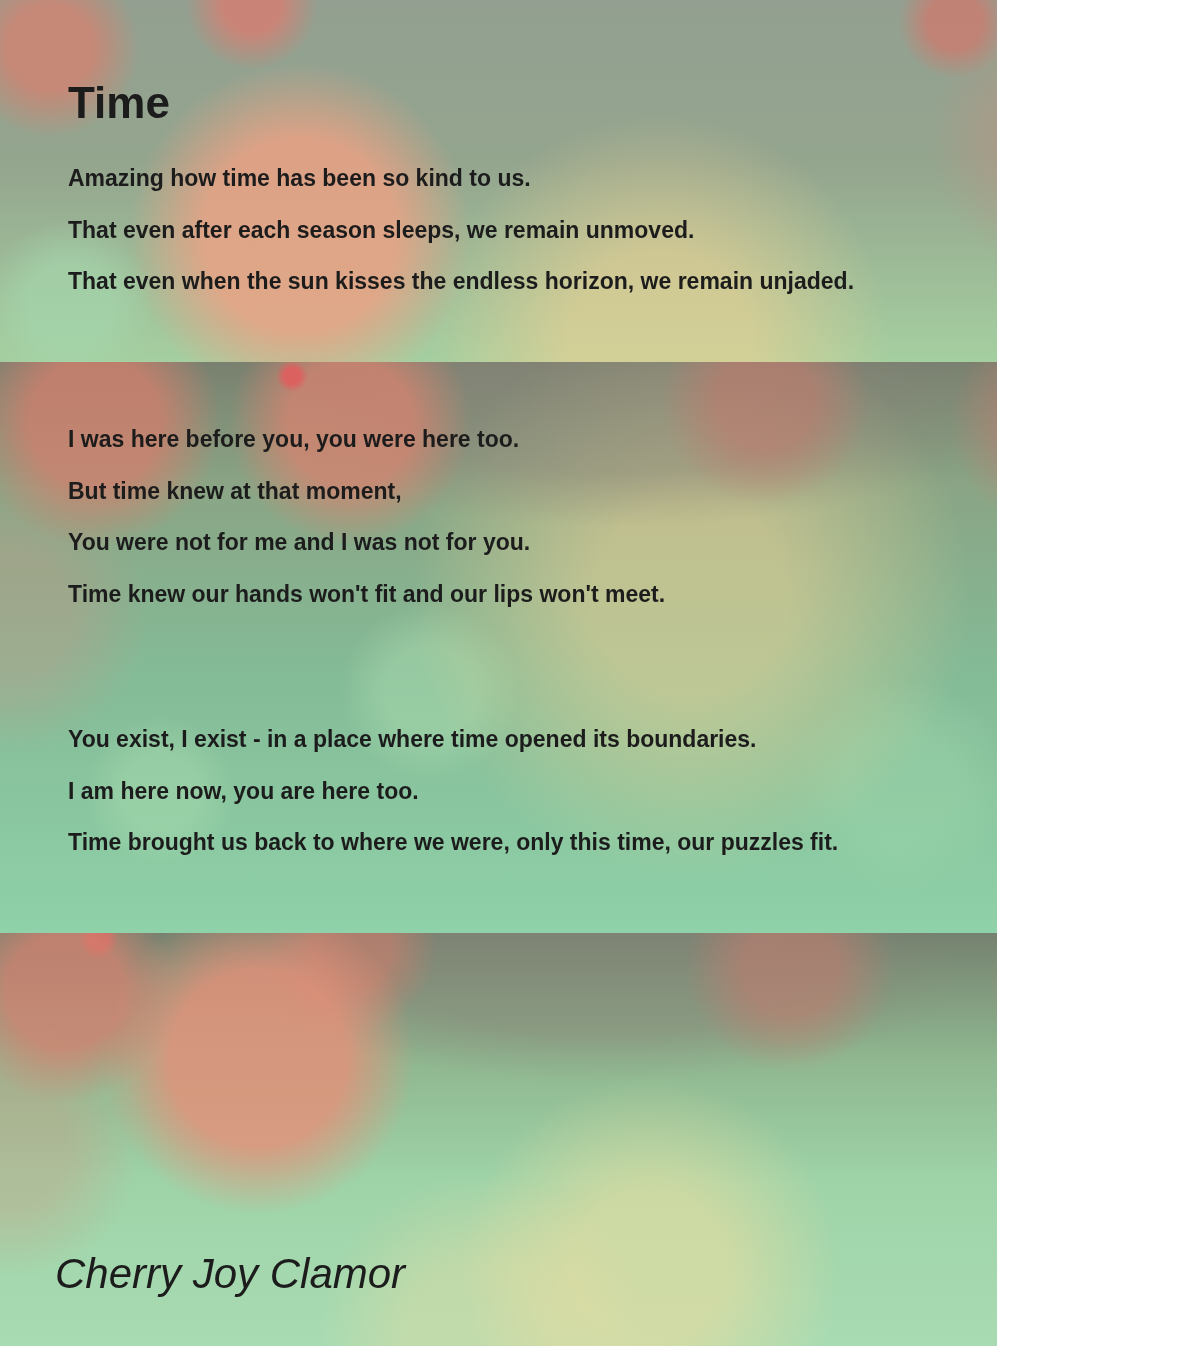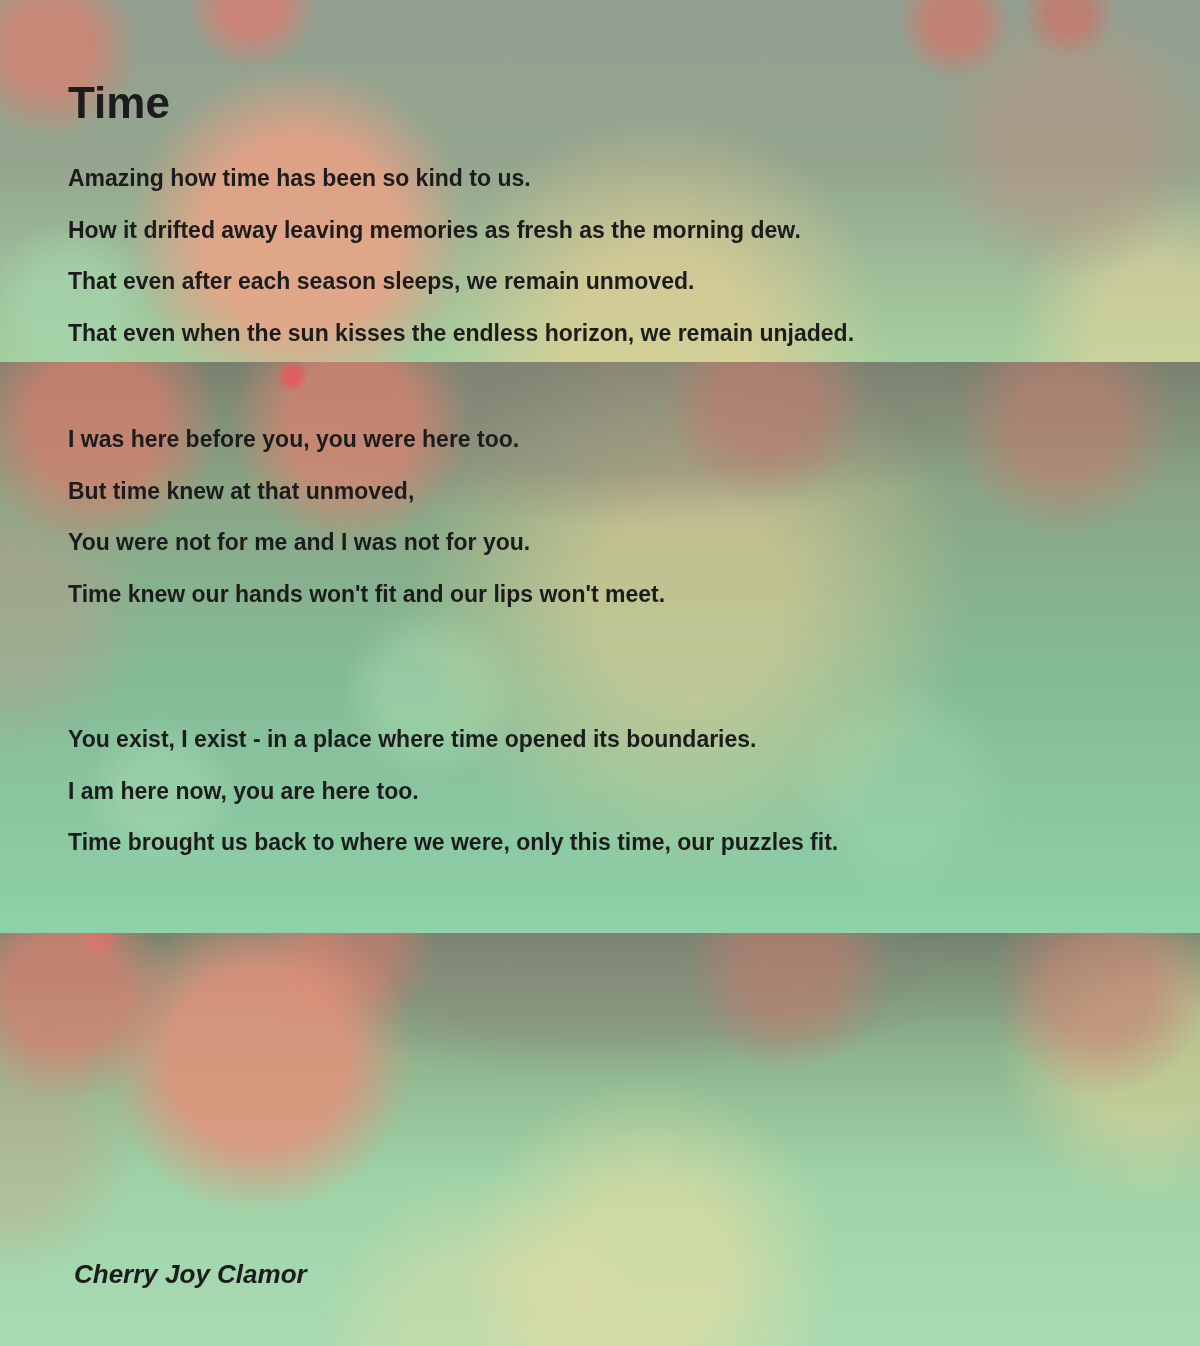--- a/index.html
+++ b/index.html
@@ -3,21 +3,21 @@
 <meta charset="utf-8">
 <style>
   html, body { margin: 0; padding: 0; }
   body {
     width: 1200px; height: 1346px;
     font-family: "Liberation Sans", sans-serif;
     overflow: hidden;
   }
   #screen {
     position: relative;
-    width: 1200px; height: 1346px;
+    width: 997px; height: 1346px;
     overflow: hidden;
     background: var(--band2-bottom, #8fd1a8);
   }
 
   
   .band { position: absolute; left: 0; width: 1200px; }
 
   #band1 {
     top: 0; height: 362px;
     background:
@@ -78,45 +78,44 @@
   .stanza {
     left: 68px;
     font-size: 23px; font-weight: 700; line-height: 51.5px;
   }
   #stanza-1 { top: 153px; }
   #stanza-2 { top: 414px; }
   #stanza-3 { top: 714px; }
   #stanza-4 { top: 985px; }
 
   #poem-author {
-    left: 74px; top: 1252px;
-    font-size: 26px; font-style: italic; font-weight: 700; line-height: 44px;
+    left: 55px; top: 1252px;
+    font-size: 42px; font-style: italic; font-weight: 400; line-height: 44px;
   }
 </style>
 </head>
 <body>
 
 <div id="screen">
 
   <div class="band" id="band1"></div>
   <div class="band" id="band2"></div>
   <div class="band" id="band3"></div>
 
   <h1 class="poem-text" id="poem-title">Time</h1>
 
   <div class="poem-text stanza" id="stanza-1">
     <div class="line">Amazing how time has been so kind to us.</div>
-    <div class="line">How it drifted away leaving memories as fresh as the morning dew.</div>
     <div class="line">That even after each season sleeps, we remain unmoved.</div>
     <div class="line">That even when the sun kisses the endless horizon, we remain unjaded.</div>
   </div>
 
   <div class="poem-text stanza" id="stanza-2">
     <div class="line">I was here before you, you were here too.</div>
-    <div class="line">But time knew at that unmoved,</div>
+    <div class="line">But time knew at that moment,</div>
     <div class="line">You were not for me and I was not for you.</div>
     <div class="line">Time knew our hands won't fit and our lips won't meet.</div>
   </div>
 
   <div class="poem-text stanza" id="stanza-3">
     <div class="line">You exist, I exist - in a place where time opened its boundaries.</div>
     <div class="line">I am here now, you are here too.</div>
     <div class="line">Time brought us back to where we were, only this time, our puzzles fit.</div>
   </div>
 

